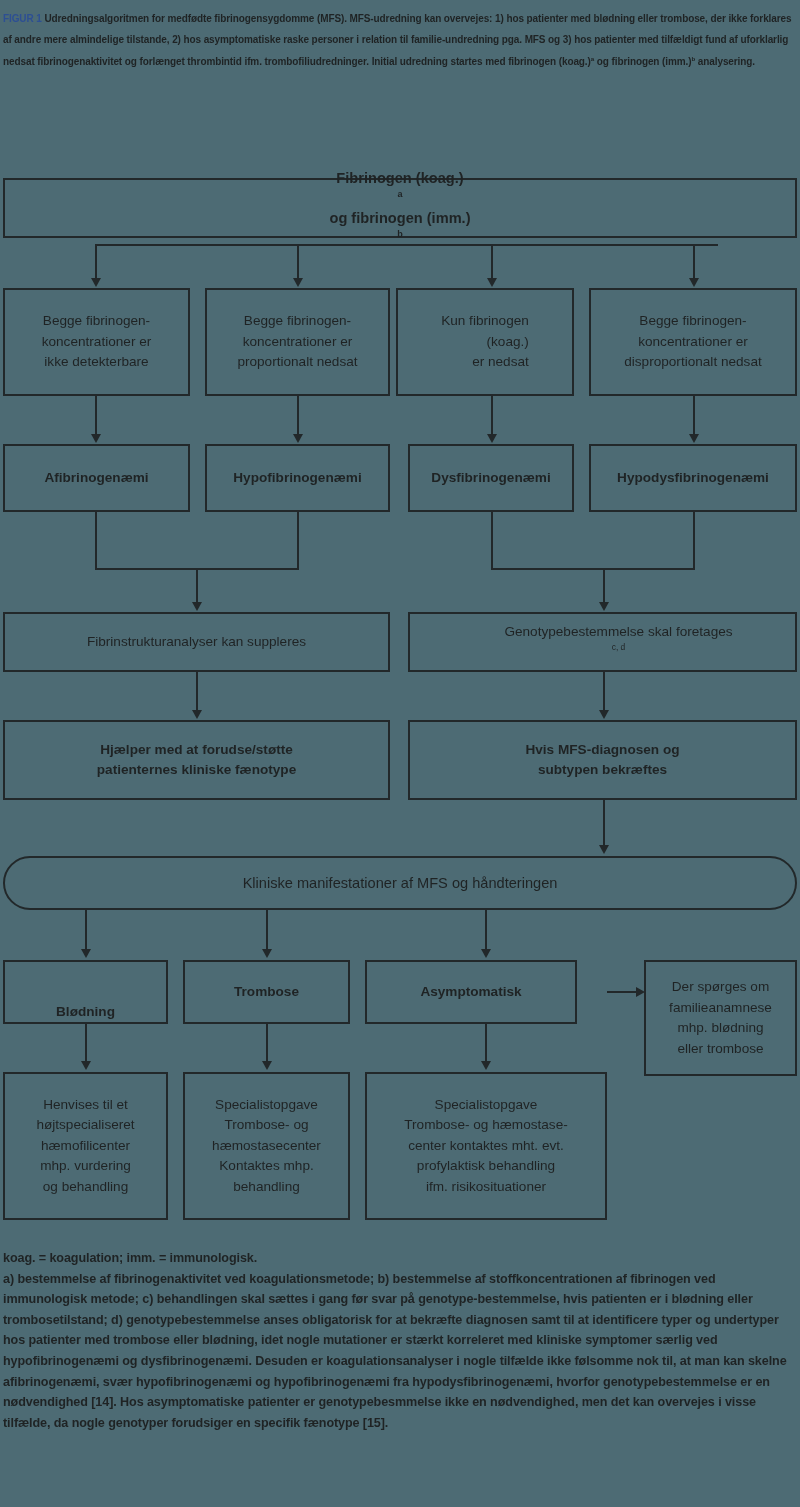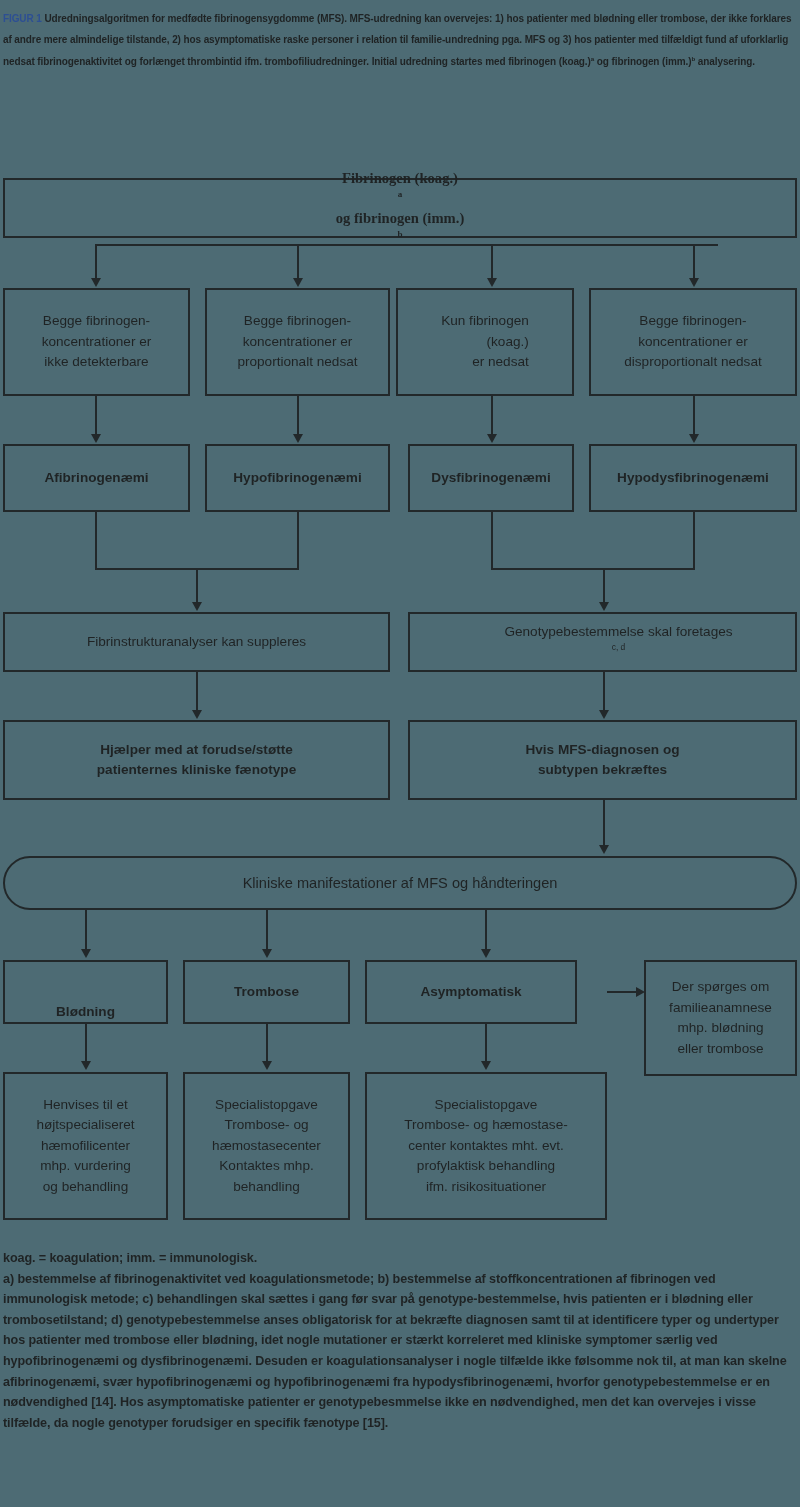--- a/index.html
+++ b/index.html
@@ -59,21 +59,21 @@
 <body>
 
 <div class="page">
 
   <div class="caption">
     <span class="figlabel">FIGUR 1</span><span> Udredningsalgoritmen for medfødte fibrinogensygdomme (MFS). MFS-udredning kan overvejes: 1) hos patienter med blødning eller trombose, der ikke forklares af andre mere almindelige tilstande, 2) hos asymptomatiske raske personer i relation til familie-undredning pga. MFS og 3) hos patienter med tilfældigt fund af uforklarlig nedsat fibrinogenaktivitet og forlænget thrombintid ifm. trombofiliudredninger. Initial udredning startes med fibrinogen (koag.)</span><sup>a</sup><span> og fibrinogen (imm.)</span><sup>b</sup><span> analysering.</span>
   </div>
 
   <div class="flow">
 
-    <div class="box f15 b-bold" style="left:3px;top:0px;width:794px;height:60px;font-family:Liberation Serif, serif;">
+    <div class="box f15 b-bold" style="left:3px;top:0px;width:794px;height:60px;">
       <span><span>Fibrinogen (koag.)</span><sup>a</sup><span> og fibrinogen (imm.)</span><sup>b</sup></span>
     </div>
 
     <div class="h" style="left:95px;top:66px;width:623px;"></div>
 
     <div class="v" style="left:95px;top:66px;height:35px;"></div>
     <div class="ar-d" style="left:91px;top:100px;"></div>
     <div class="v" style="left:297px;top:66px;height:35px;"></div>
     <div class="ar-d" style="left:293px;top:100px;"></div>
     <div class="v" style="left:491px;top:66px;height:35px;"></div>

